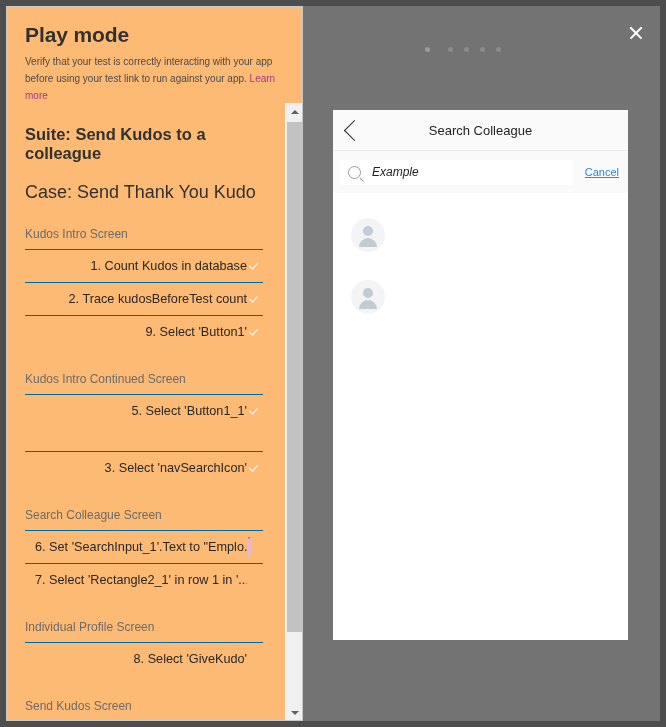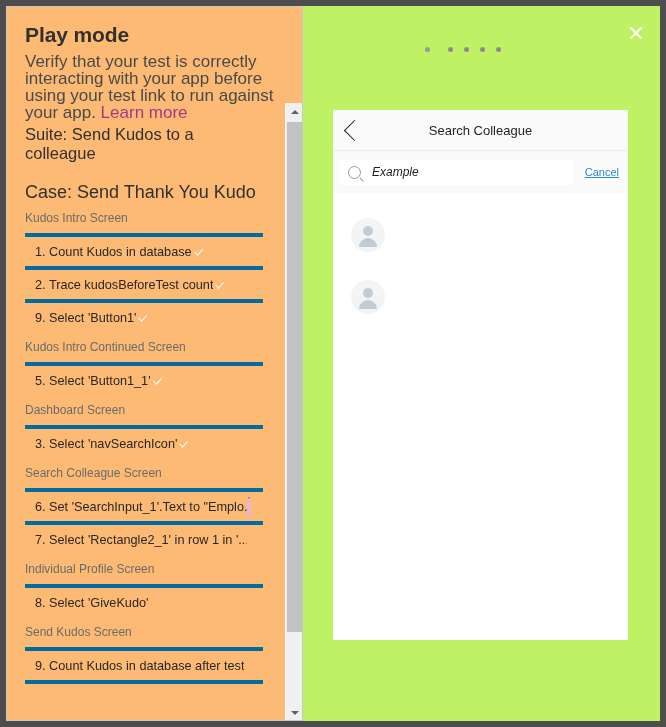--- a/index.html
+++ b/index.html
@@ -43,21 +43,21 @@
 
   .page-title {
     font-size: 21px;
     font-weight: 600;
     color: #323130;
     margin: 0 0 6px 0;
     letter-spacing: -0.1px;
   }
 
   .page-subtitle {
-    font-size: 17px;
+    font-size: 10px;
     line-height: 17px;
     color: #4a4a4a;
     margin: 0;
   }
 
   .learn-more {
     color: #a4378a;
     text-decoration: none;
     cursor: pointer;
   }
@@ -76,45 +76,45 @@
   #scroll-content {
     position: absolute;
     left: 0; top: 0;
     width: 278px;
     padding: 0 0 0 0;
     box-sizing: border-box;
   }
 
   .suite-title {
     font-size: 16.5px;
-    font-weight: 400;
+    font-weight: 700;
     color: #323130;
     margin: 22px 17px 0 18px;
   }
 
   .case-title {
     font-size: 18px;
     color: #323130;
     margin: 19px 0 0 18px;
   }
 
-  .screen-group { margin-top: 8px; }
+  .screen-group { margin-top: 24px; }
 
   .screen-label {
     font-size: 12px;
     color: #6b6b6b;
     margin: 0 0 0 18px;
     padding-bottom: 8px;
   }
 
   .step-row {
     display: flex;
     align-items: center;
-    justify-content: flex-start;
-    border-top: 4px solid #0369a1;
+    justify-content: flex-end;
+    border-top: 1px solid #0369a1;
     height: 33px;
     margin-left: 18px;
     margin-right: 22px;
     padding-left: 10px;
     box-sizing: border-box;
   }
 
   .step-text {
     font-size: 12.7px;
     color: #272727;
@@ -220,21 +220,21 @@
     padding: 0;
   }
 
   
   #preview-area {
     position: absolute;
     left: 303px;
     top: 6px;
     width: 357px;
     height: 715px;
-    background: #bef264;
+    background: #737373;
   }
 
   #loading-dots {
     position: absolute;
     left: 122px;
     top: 38px;
     display: flex;
     align-items: center;
     height: 10px;
   }
@@ -422,21 +422,20 @@
               </div>
             </div>
             <div class="screen-group">
               <div class="screen-label">Kudos Intro Continued Screen</div>
               <div class="step-row">
                 <span class="step-text">5. Select 'Button1_1'</span>
                 <span class="status-icon"><span class="icon-pass"></span></span>
               </div>
             </div>
             <div class="screen-group">
-              <div class="screen-label">Dashboard Screen</div>
               <div class="step-row">
                 <span class="step-text">3. Select 'navSearchIcon'</span>
                 <span class="status-icon"><span class="icon-pass"></span></span>
               </div>
             </div>
             <div class="screen-group">
               <div class="screen-label">Search Colleague Screen</div>
               <div class="step-row">
                 <span class="step-text">6. Set 'SearchInput_1'.Text to "Emplo...</span>
                 <span class="status-icon"><span class="icon-running"></span></span>

